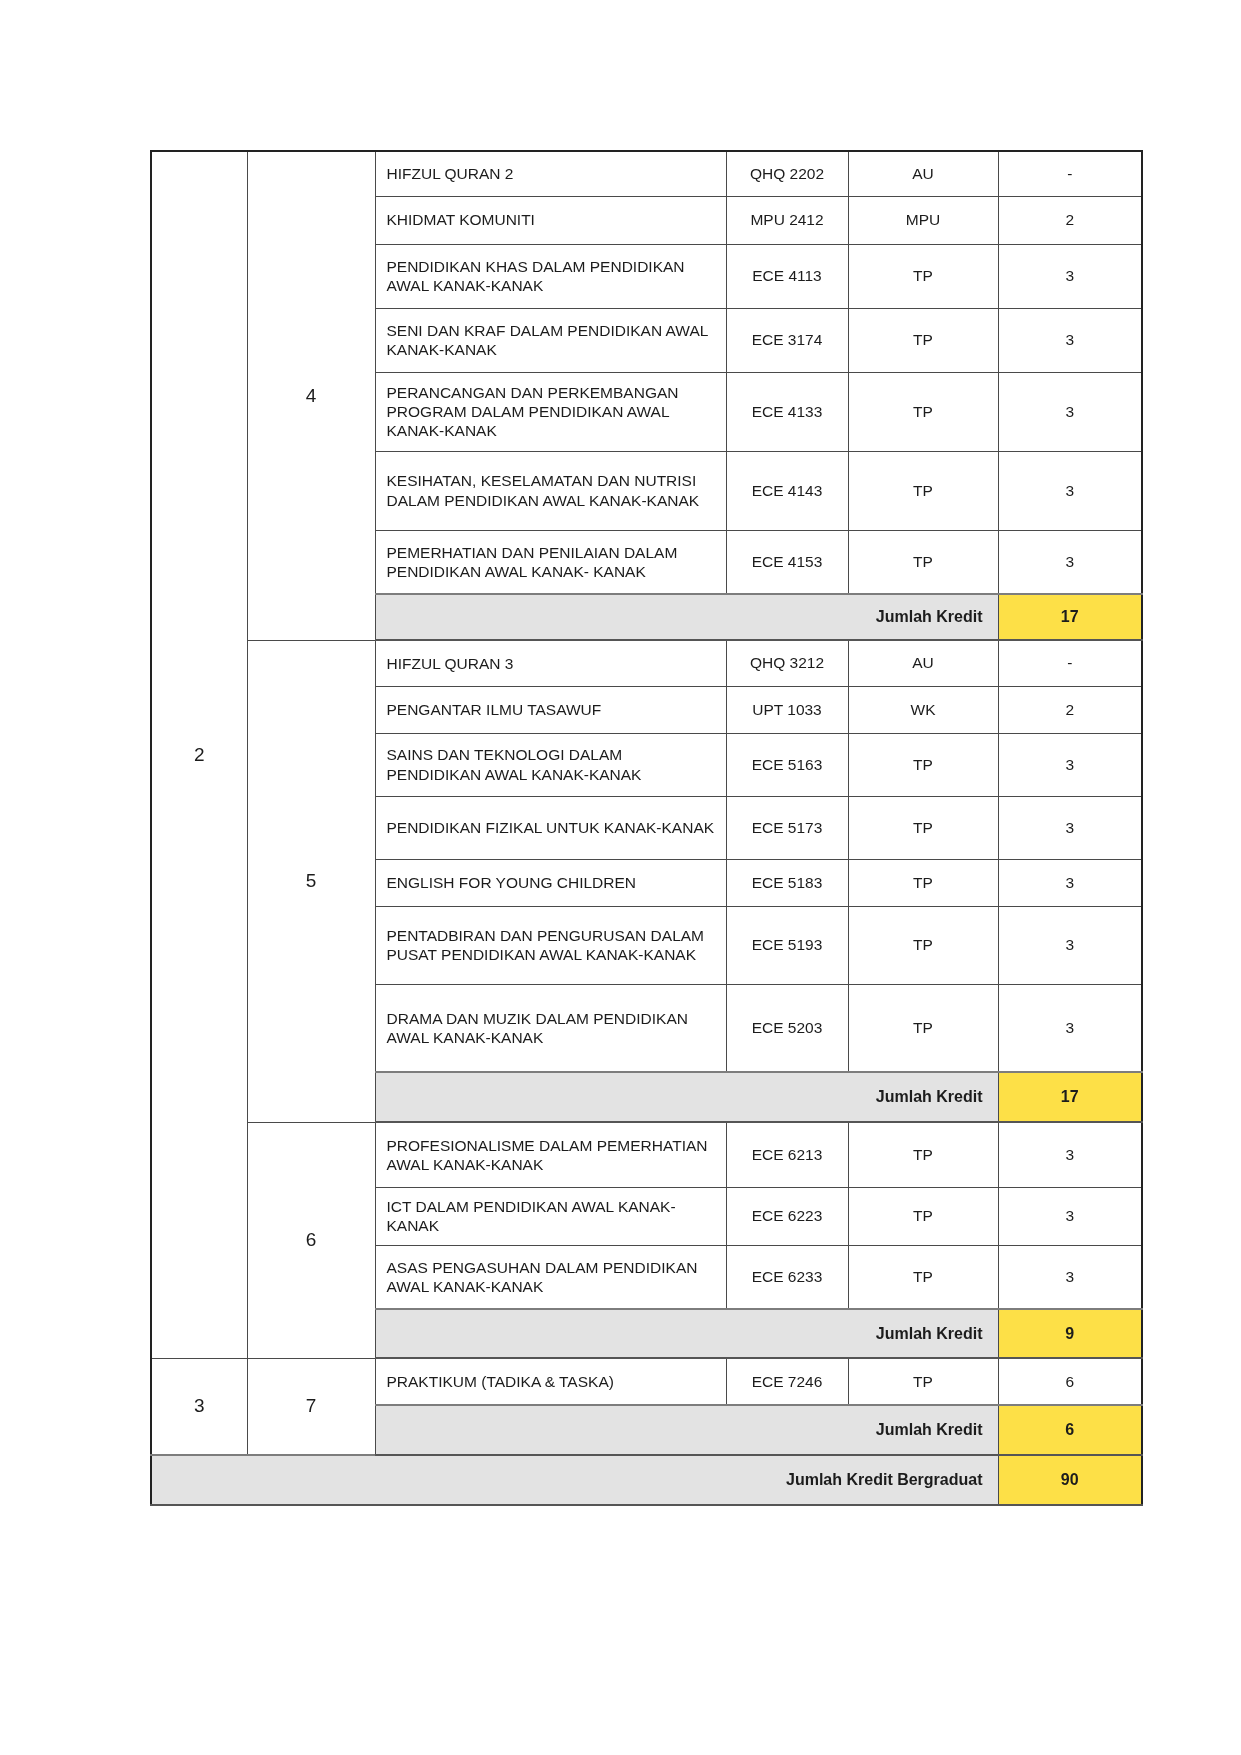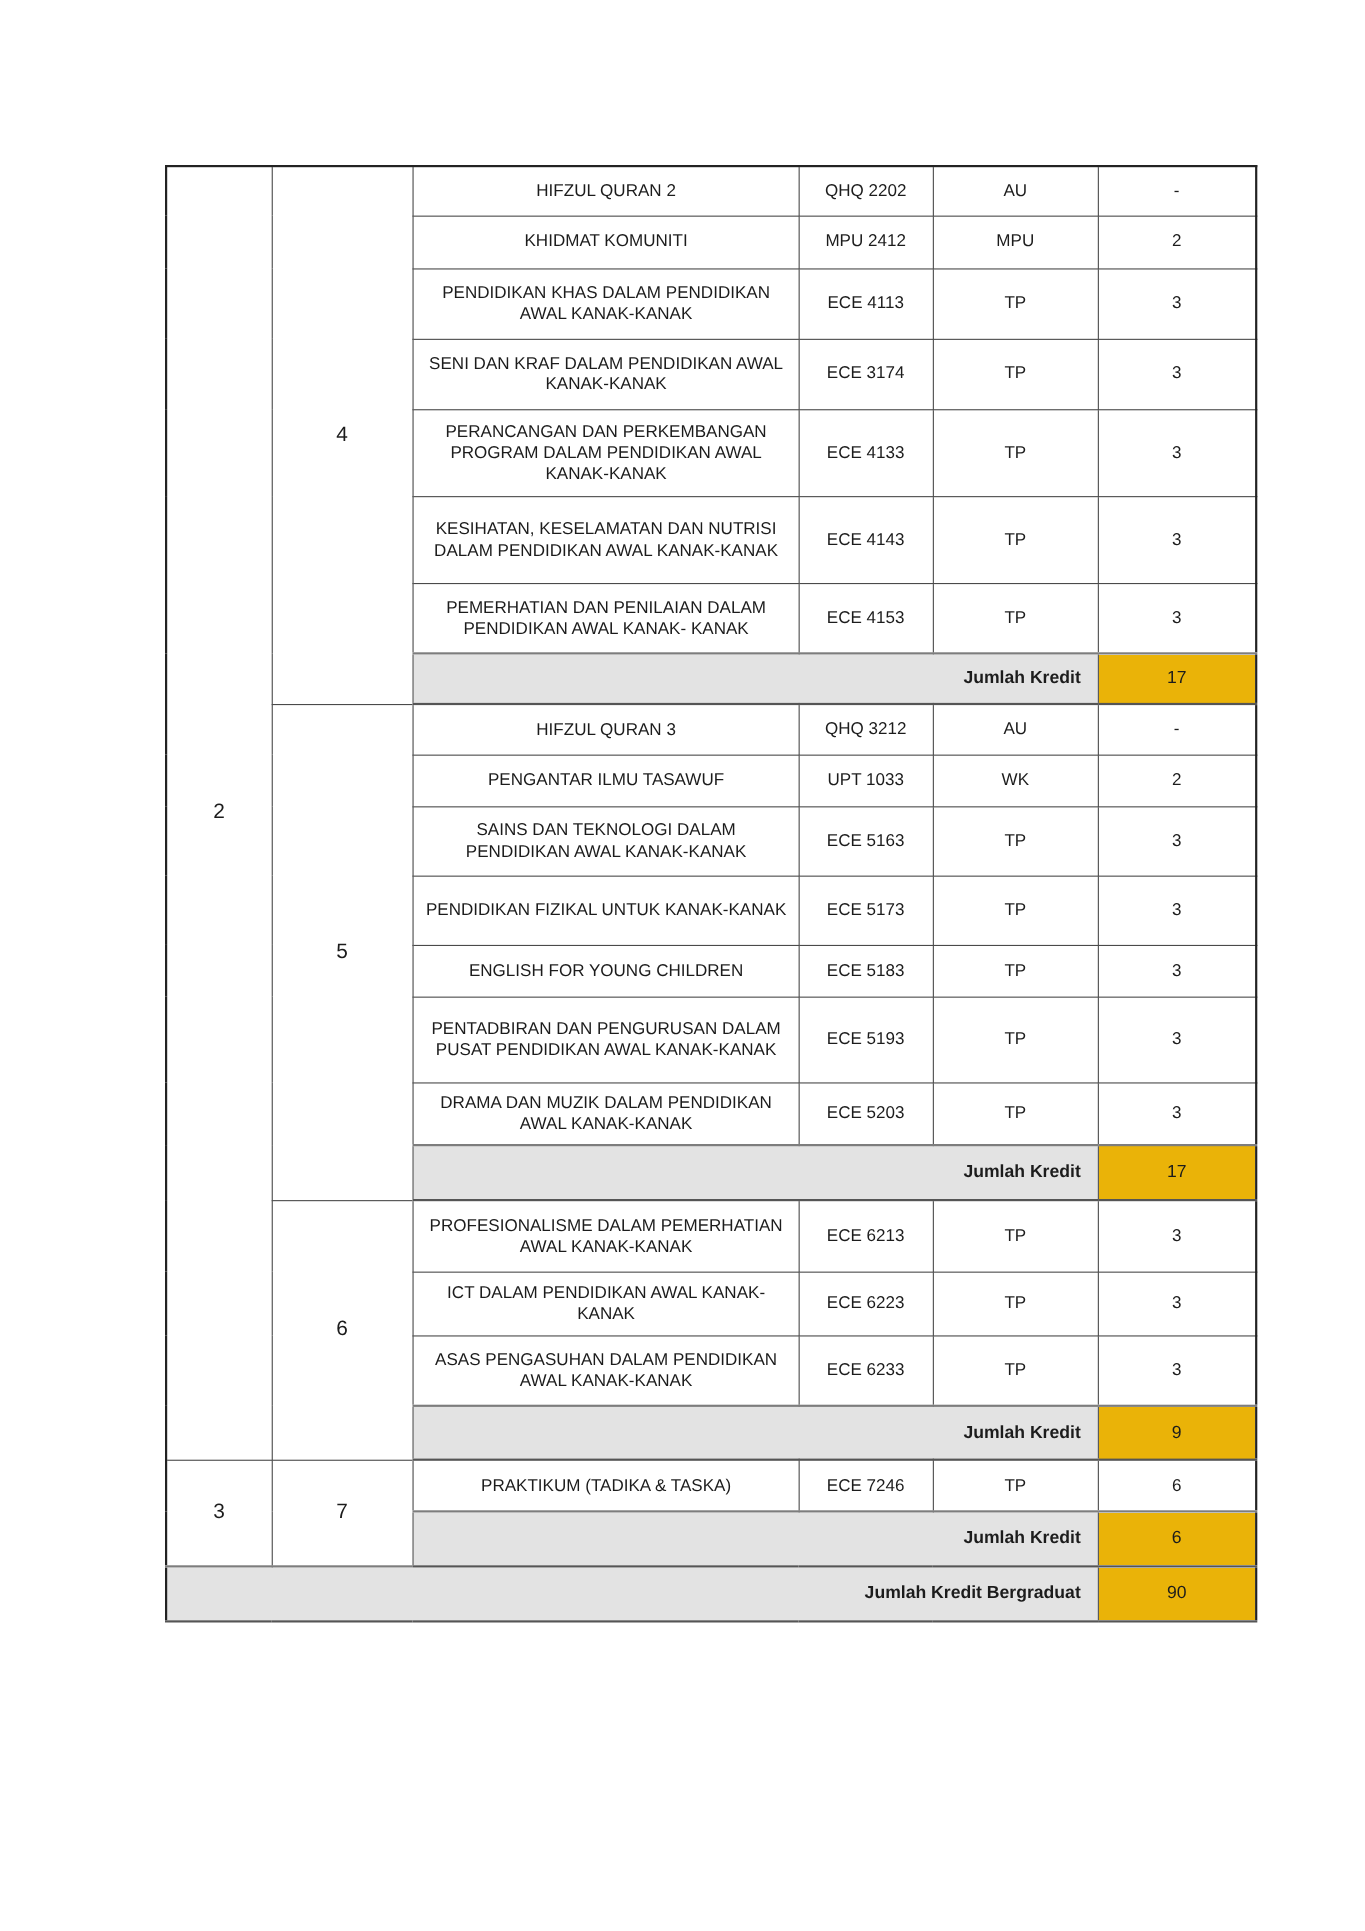--- a/index.html
+++ b/index.html
@@ -17,21 +17,21 @@
     border-collapse: collapse;
     table-layout: fixed;
     border: 2px solid #222222;
   }
   td {
     border: 1px solid #4a4a4a;
     vertical-align: middle;
     overflow: hidden;
   }
   td.course {
-    text-align: center;
+    text-align: left;
     padding: 5px 10px 5px 11px;
     font-size: 15.5px;
     line-height: 1.24;
   }
   td.code, td.ctype, td.credit {
     text-align: center;
     font-size: 15.5px;
     padding: 2px 4px;
   }
   td.num {
@@ -41,23 +41,23 @@
   }
   td.total-label {
     background: #e3e3e3;
     text-align: right;
     font-weight: bold;
     font-size: 16px;
     padding-right: 15px;
     padding-left: 36px;
   }
   td.total-value {
-    background: #eab308;
+    background: #fde047;
     text-align: center;
-    font-weight: normal;
+    font-weight: bold;
     font-size: 16px;
   }
   tr.total-row td { border-top: 2px solid #7d7d7d; border-bottom: 2px solid #555555; }
 </style>
 </head>
 <body>
 
 <table class="curriculum">
   <colgroup>
     <col style="width:96px">
@@ -148,21 +148,21 @@
     <td class="code">ECE 5183</td>
     <td class="ctype">TP</td>
     <td class="credit">3</td>
   </tr>
   <tr style="height:78px">
     <td class="course">PENTADBIRAN DAN PENGURUSAN DALAM PUSAT PENDIDIKAN AWAL KANAK-KANAK</td>
     <td class="code">ECE 5193</td>
     <td class="ctype">TP</td>
     <td class="credit">3</td>
   </tr>
-  <tr style="height:57px">
+  <tr style="height:88px">
     <td class="course">DRAMA DAN MUZIK DALAM PENDIDIKAN AWAL KANAK-KANAK</td>
     <td class="code">ECE 5203</td>
     <td class="ctype">TP</td>
     <td class="credit">3</td>
   </tr>
   <tr class="total-row" style="height:50px">
     <td class="total-label" colspan="3">Jumlah Kredit</td>
     <td class="total-value">17</td>
   </tr>
 

